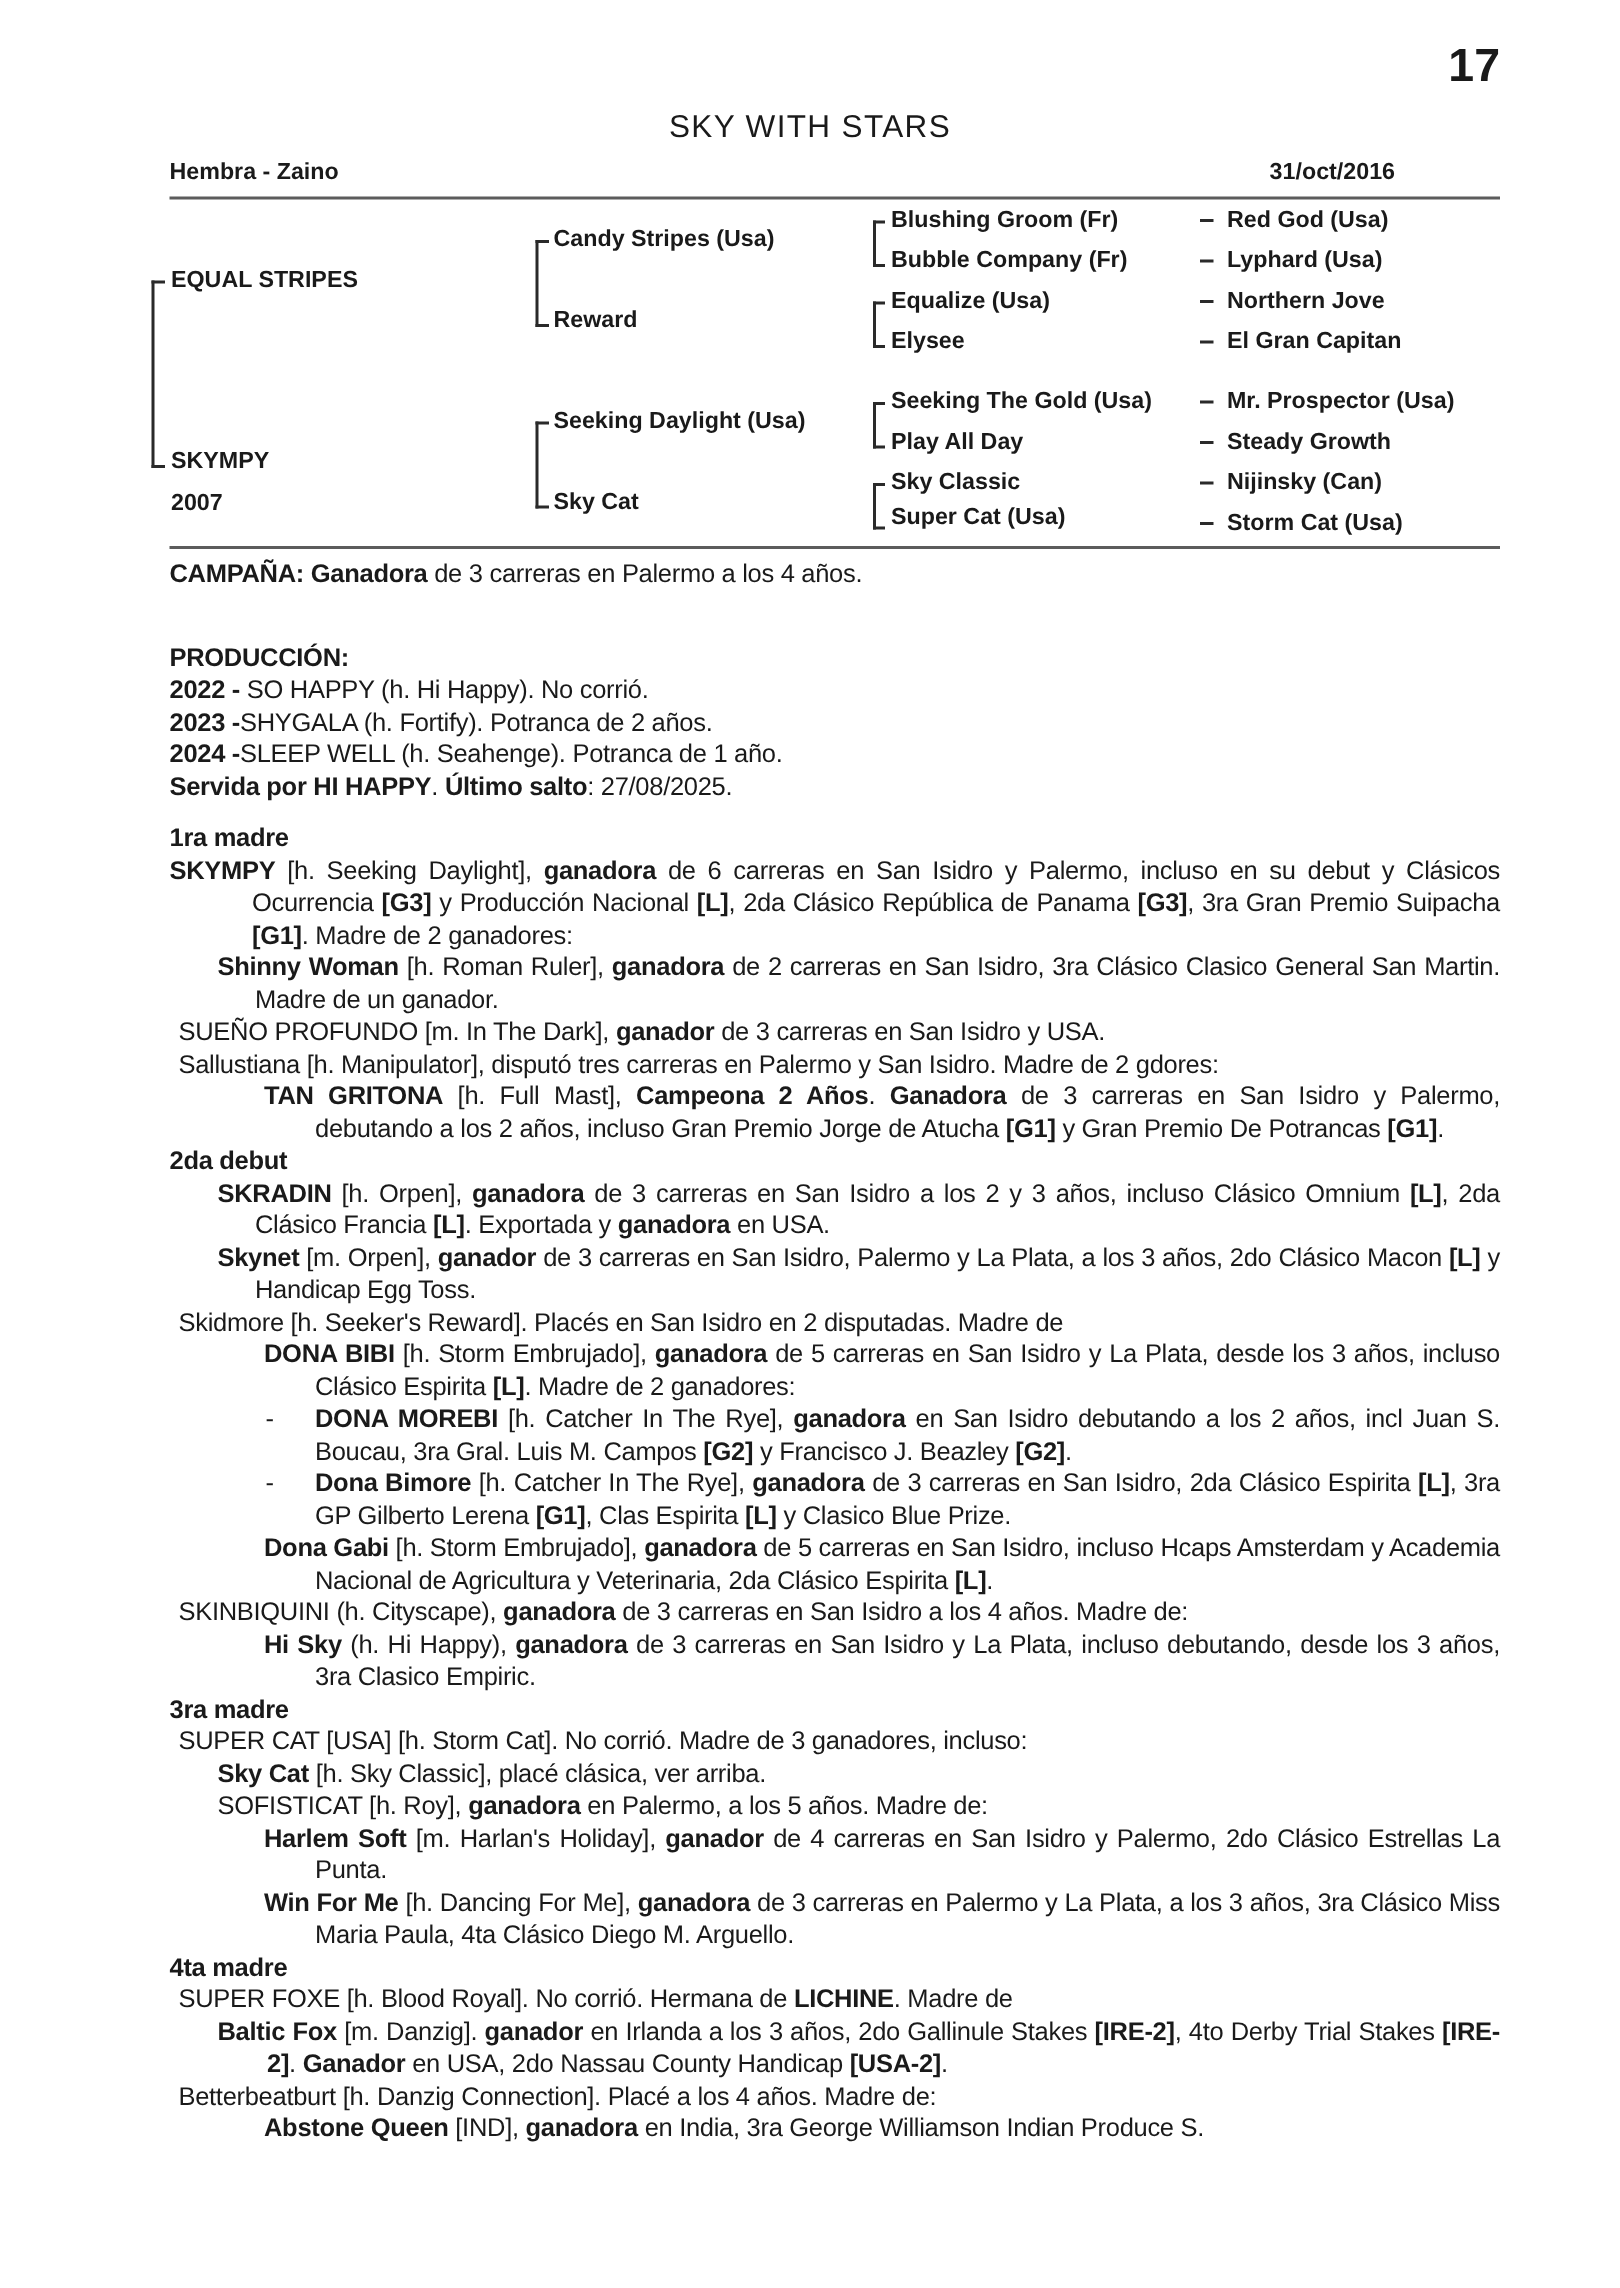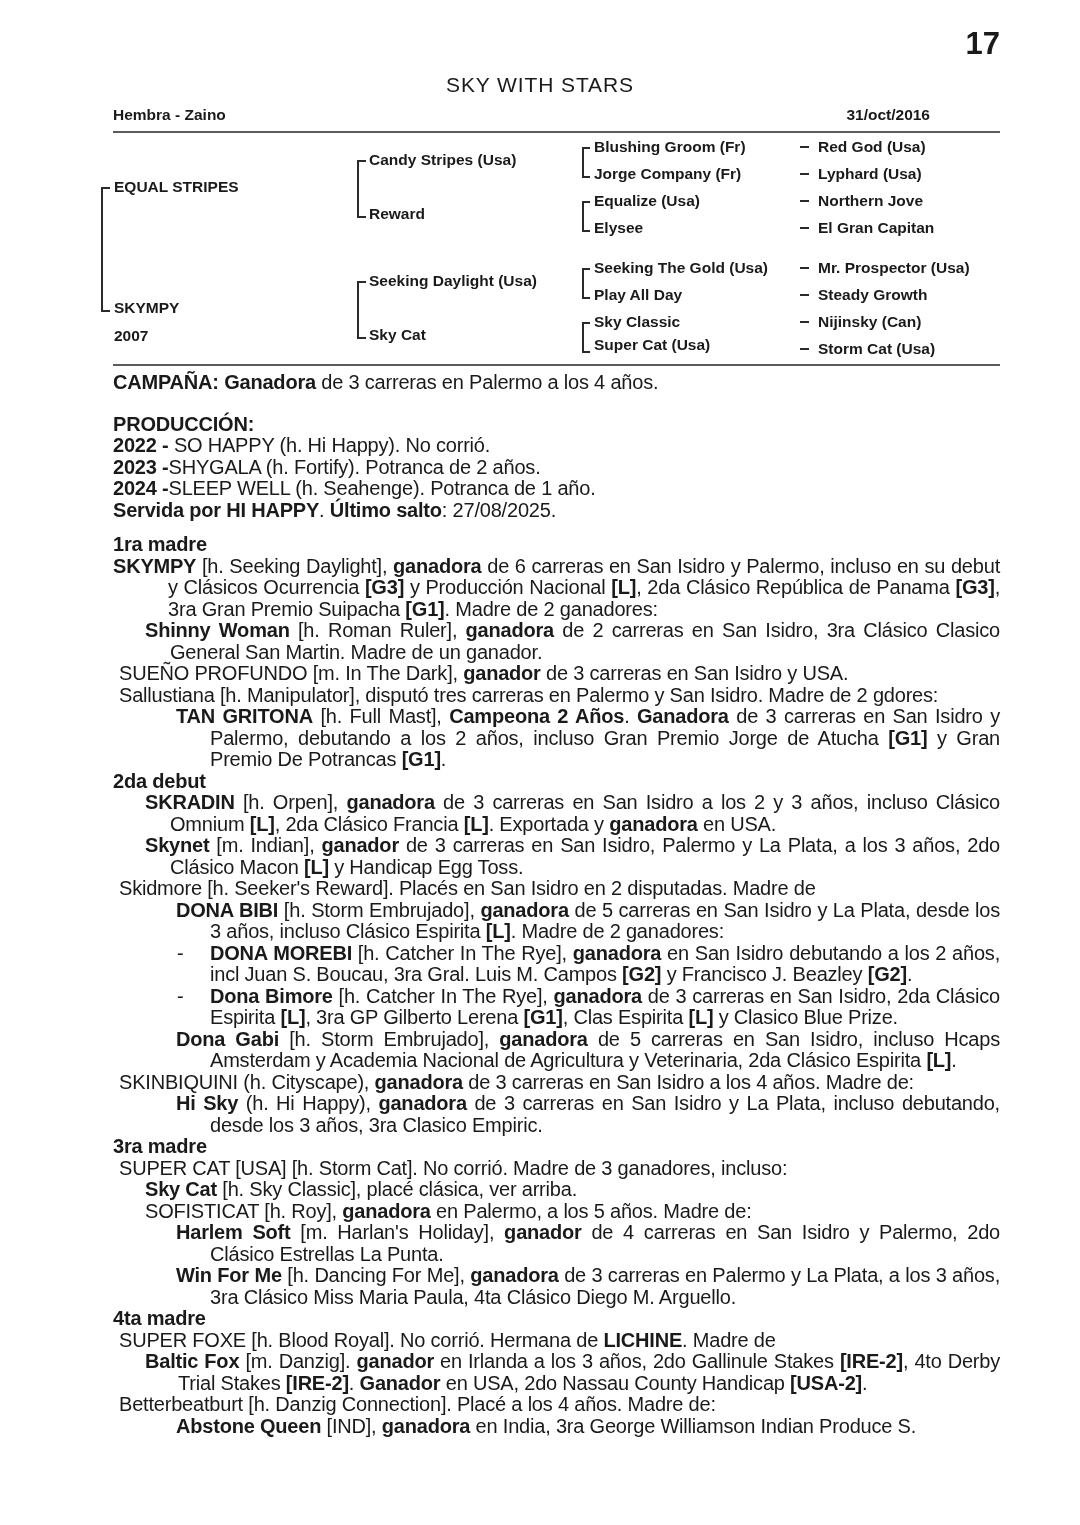--- a/index.html
+++ b/index.html
@@ -15,31 +15,31 @@
   .subhead .date{padding-right:70px}
   .rule{position:absolute;left:113px;width:887px;height:2px;background:#5c5c5c}
   #rule1{top:131px}
   #rule2{top:364px}
   .pedigree{position:absolute;top:133px;left:0;width:1080px;height:231px;
             font-size:15.5px;font-weight:bold}
   .ped-entry{position:absolute;white-space:nowrap;line-height:20px;transform:translateY(-50%)}
   .bracket{position:absolute;width:7px;border-left:2px solid #2a2a2a;
            border-top:2px solid #2a2a2a;border-bottom:2px solid #2a2a2a}
   .dash4{position:absolute;width:9px;border-top:2px solid #2a2a2a}
-  .bodytext{position:absolute;top:372px;left:113px;width:887px;font-size:20px;
+  .bodytext{position:absolute;top:372px;left:113px;width:887px;font-size:17px;
             line-height:21.5px;text-align:justify;letter-spacing:-0.2px}
   .para{padding-top:0;margin:0}
   .para.l0 {padding-left:55px;text-indent:-55px}
   .para.l0u{padding-left:55px;text-indent:-49px}
   .para.l1 {padding-left:57px;text-indent:-25px}
   .para.l2 {padding-left:97px;text-indent:-34px}
   .para.ld {padding-left:97px;text-indent:-33px}
   .para.lb {padding-left:65px;text-indent:-33px}
   .para.gap-sm{margin-top:13px}
-  .para.gap-lg{margin-top:20px}
+  .para.gap-lg{margin-top:34px}
   .para .dash{display:inline-block;width:33px;text-indent:0}
 </style>
 </head>
 <body>
 
 <div class="pageno">17</div>
 <div class="title">SKY WITH STARS</div>
 
 <div class="subhead">
   <span>Hembra - Zaino</span>
@@ -60,21 +60,21 @@
   <div class="ped-entry" style="left:369px;top:27px">Candy Stripes (Usa)</div>
   <div class="ped-entry" style="left:369px;top:81px">Reward</div>
   <div class="ped-entry" style="left:369px;top:148px">Seeking Daylight (Usa)</div>
   <div class="ped-entry" style="left:369px;top:202px">Sky Cat</div>
 
   <div class="bracket" style="left:582px;top:14px;height:27px;width:6px"></div>
   <div class="bracket" style="left:582px;top:68px;height:27px;width:6px"></div>
   <div class="bracket" style="left:582px;top:135px;height:27px;width:6px"></div>
   <div class="bracket" style="left:582px;top:189px;height:27px;width:6px"></div>
   <div class="ped-entry" style="left:594px;top:14px">Blushing Groom (Fr)</div>
-  <div class="ped-entry" style="left:594px;top:41px">Jorge Company (Fr)</div>
+  <div class="ped-entry" style="left:594px;top:41px">Bubble Company (Fr)</div>
   <div class="ped-entry" style="left:594px;top:68px">Equalize (Usa)</div>
   <div class="ped-entry" style="left:594px;top:95px">Elysee</div>
   <div class="ped-entry" style="left:594px;top:135px">Seeking The Gold (Usa)</div>
   <div class="ped-entry" style="left:594px;top:162px">Play All Day</div>
   <div class="ped-entry" style="left:594px;top:189px">Sky Classic</div>
   <div class="ped-entry" style="left:594px;top:212px">Super Cat (Usa)</div>
 
   <div class="dash4" style="left:800px;top:13px"></div>
   <div class="dash4" style="left:800px;top:40px"></div>
   <div class="dash4" style="left:800px;top:67px"></div>
@@ -103,21 +103,21 @@
     <div class="para l0"><span class="b">2024 -</span><span>SLEEP WELL (h. Seahenge). Potranca de 1 año.</span></div>
     <div class="para l0"><span class="b">Servida por HI HAPPY</span><span>. </span><span class="b">Último salto</span><span>: 27/08/2025.</span></div>
     <div class="para l0 gap-sm"><span class="b">1ra madre</span></div>
     <div class="para l0"><span class="b">SKYMPY</span><span> [h. Seeking Daylight], </span><span class="b">ganadora</span><span> de 6 carreras en San Isidro y Palermo, incluso en su debut y Clásicos Ocurrencia </span><span class="b">[G3]</span><span> y Producción Nacional </span><span class="b">[L]</span><span>, 2da Clásico República de Panama </span><span class="b">[G3]</span><span>, 3ra Gran Premio Suipacha </span><span class="b">[G1]</span><span>. Madre de 2 ganadores:</span></div>
     <div class="para l1"><span class="b">Shinny Woman</span><span> [h. Roman Ruler], </span><span class="b">ganadora</span><span> de 2 carreras en San Isidro, 3ra Clásico Clasico General San Martin. Madre de un ganador.</span></div>
     <div class="para l0u"><span>SUEÑO PROFUNDO [m. In The Dark], </span><span class="b">ganador</span><span> de 3 carreras en San Isidro y USA.</span></div>
     <div class="para l0u"><span>Sallustiana [h. Manipulator], disputó tres carreras en Palermo y San Isidro. Madre de 2 gdores:</span></div>
     <div class="para l2"><span class="b">TAN GRITONA</span><span> [h. Full Mast], </span><span class="b">Campeona 2 Años</span><span>. </span><span class="b">Ganadora</span><span> de 3 carreras en San Isidro y Palermo, debutando a los 2 años, incluso Gran Premio Jorge de Atucha </span><span class="b">[G1]</span><span> y Gran Premio De Potrancas </span><span class="b">[G1]</span><span>.</span></div>
     <div class="para l0"><span class="b">2da debut</span></div>
     <div class="para l1"><span class="b">SKRADIN</span><span> [h. Orpen], </span><span class="b">ganadora</span><span> de 3 carreras en San Isidro a los 2 y 3 años, incluso Clásico Omnium </span><span class="b">[L]</span><span>, 2da Clásico Francia </span><span class="b">[L]</span><span>. Exportada y </span><span class="b">ganadora</span><span> en USA.</span></div>
-    <div class="para l1"><span class="b">Skynet</span><span> [m. Indian], </span><span class="b">ganador</span><span> de 3 carreras en San Isidro, Palermo y La Plata, a los 3 años, 2do Clásico Macon </span><span class="b">[L]</span><span> y Handicap Egg Toss.</span></div>
+    <div class="para l1"><span class="b">Skynet</span><span> [m. Orpen], </span><span class="b">ganador</span><span> de 3 carreras en San Isidro, Palermo y La Plata, a los 3 años, 2do Clásico Macon </span><span class="b">[L]</span><span> y Handicap Egg Toss.</span></div>
     <div class="para l0u"><span>Skidmore [h. Seeker's Reward]. Placés en San Isidro en 2 disputadas. Madre de</span></div>
     <div class="para l2"><span class="b">DONA BIBI</span><span> [h. Storm Embrujado], </span><span class="b">ganadora</span><span> de 5 carreras en San Isidro y La Plata, desde los 3 años, incluso Clásico Espirita </span><span class="b">[L]</span><span>. Madre de 2 ganadores:</span></div>
     <div class="para ld"><span class="dash">-</span><span class="b">DONA MOREBI</span><span> [h. Catcher In The Rye], </span><span class="b">ganadora</span><span> en San Isidro debutando a los 2 años, incl Juan S. Boucau, 3ra Gral. Luis M. Campos </span><span class="b">[G2]</span><span> y Francisco J. Beazley </span><span class="b">[G2]</span><span>.</span></div>
     <div class="para ld"><span class="dash">-</span><span class="b">Dona Bimore</span><span> [h. Catcher In The Rye], </span><span class="b">ganadora</span><span> de 3 carreras en San Isidro, 2da Clásico Espirita </span><span class="b">[L]</span><span>, 3ra GP Gilberto Lerena </span><span class="b">[G1]</span><span>, Clas Espirita </span><span class="b">[L]</span><span> y Clasico Blue Prize.</span></div>
     <div class="para l2"><span class="b">Dona Gabi</span><span> [h. Storm Embrujado], </span><span class="b">ganadora</span><span> de 5 carreras en San Isidro, incluso Hcaps Amsterdam y Academia Nacional de Agricultura y Veterinaria, 2da Clásico Espirita </span><span class="b">[L]</span><span>.</span></div>
     <div class="para l0u"><span>SKINBIQUINI (h. Cityscape), </span><span class="b">ganadora</span><span> de 3 carreras en San Isidro a los 4 años. Madre de:</span></div>
     <div class="para l2"><span class="b">Hi Sky</span><span> (h. Hi Happy), </span><span class="b">ganadora</span><span> de 3 carreras en San Isidro y La Plata, incluso debutando, desde los 3 años, 3ra Clasico Empiric.</span></div>
     <div class="para l0"><span class="b">3ra madre</span></div>
     <div class="para l0u"><span>SUPER CAT [USA] [h. Storm Cat]. No corrió. Madre de 3 ganadores, incluso:</span></div>
     <div class="para l1"><span class="b">Sky Cat</span><span> [h. Sky Classic], placé clásica, ver arriba.</span></div>

